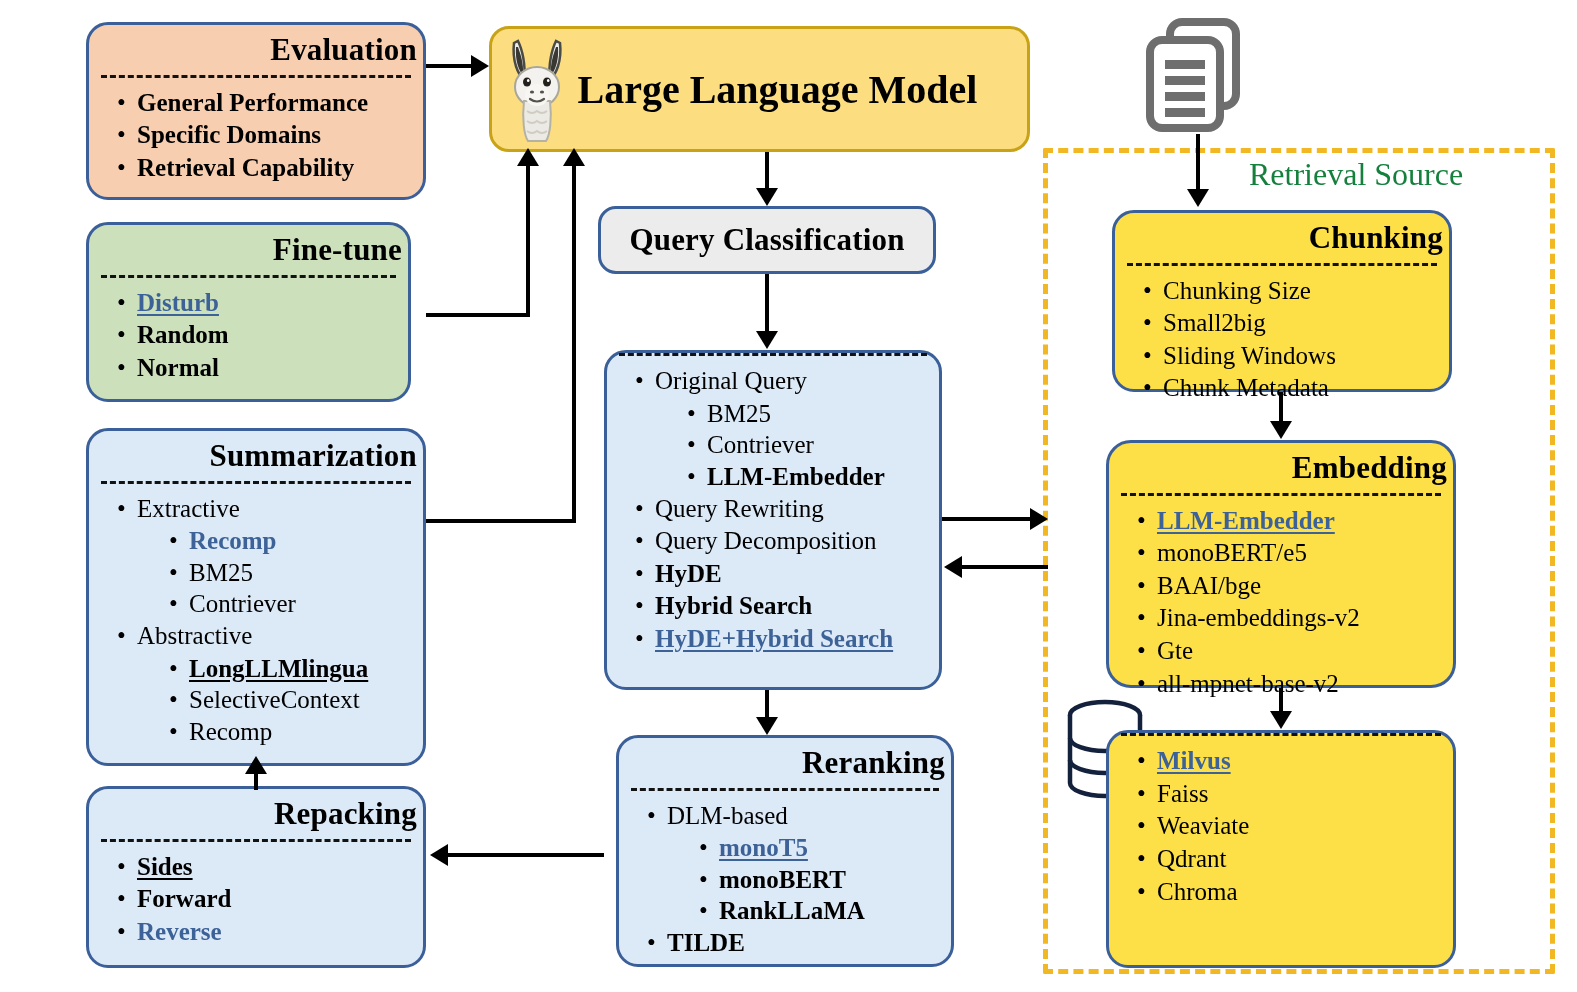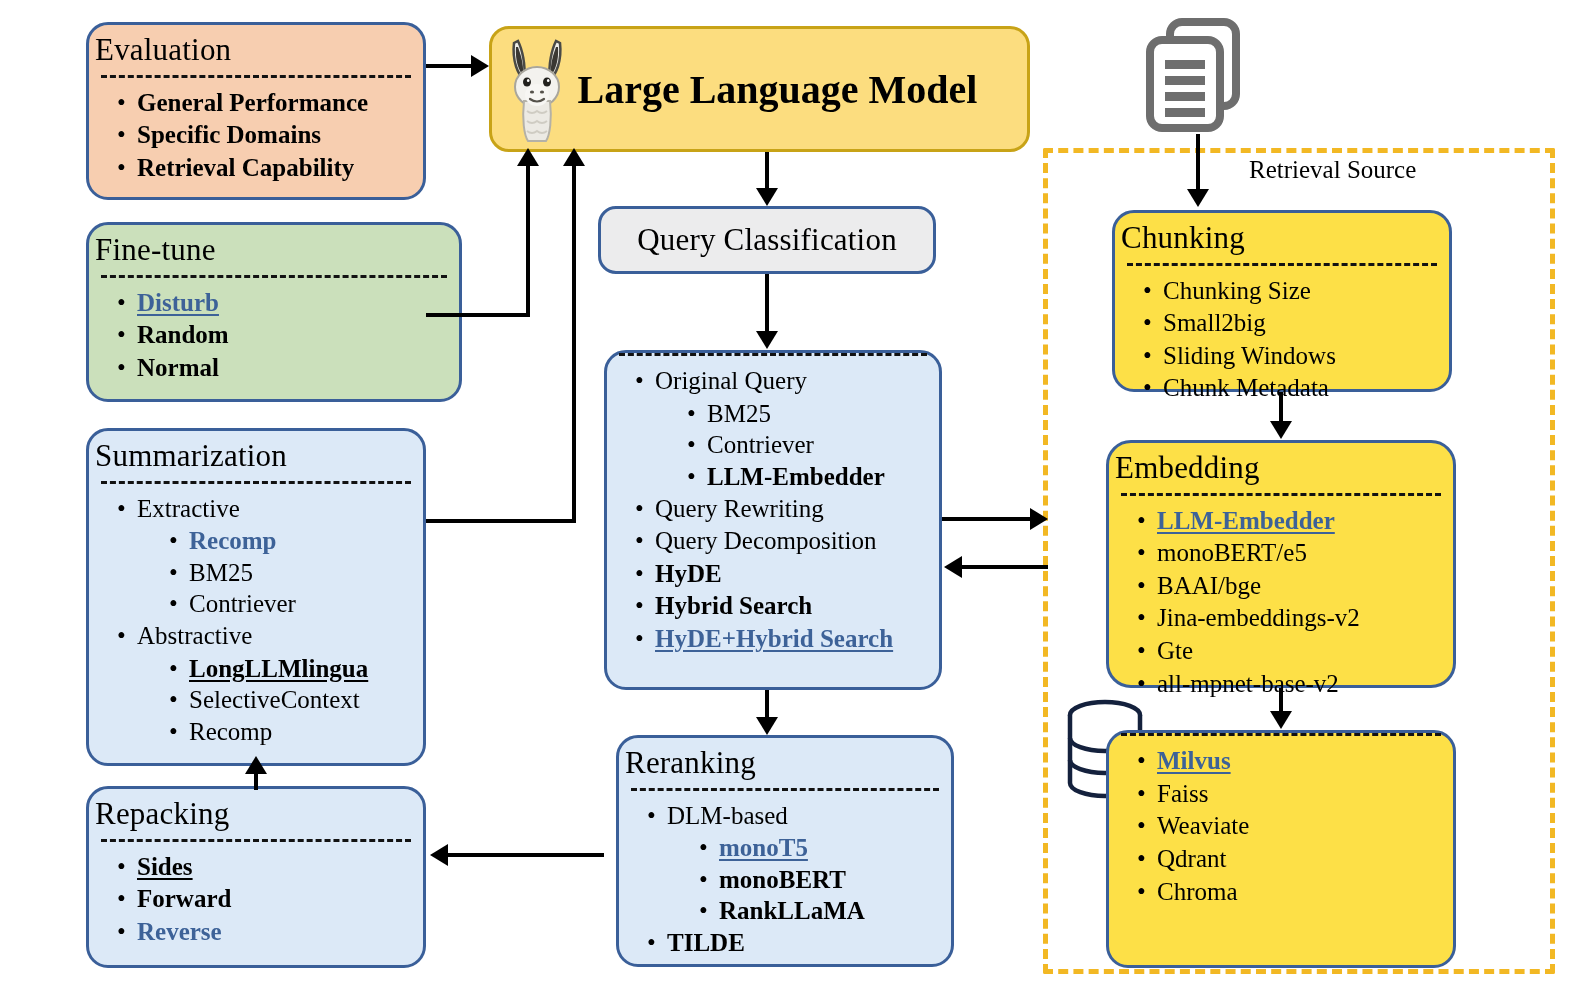--- a/index.html
+++ b/index.html
@@ -19,22 +19,22 @@
   
   .card{
     position:absolute;
     box-sizing:border-box;
     border:3px solid #3a5f99;
     border-radius:22px;
     background:#dce9f7;
     padding:0;
   }
   .card .title{
-    text-align:left;
-    font-weight:normal;
+    text-align:right;
+    font-weight:bold;
     font-size:31px;
     line-height:1.05;
     padding:9px 6px 8px 6px;
     letter-spacing:.2px;
   }
   .divider{
     height:0;
     border-top:3px dashed #121212;
     margin:0 12px;
   }
@@ -88,21 +88,21 @@
   
   .c-peach{background:#f7ceb0;}
   .c-green{background:#cbe0bb;}
   .c-blue{background:#dce9f7;}
   .c-gray{background:#ececed;}
   .c-cream{background:#fde047;}
   .c-yellow{background:#fcdd7f;border-color:#c8a317;}
 
   
   #box-evaluation   {left:86px;  top:22px;  width:340px; height:178px;}
-  #box-finetune     {left:86px;  top:222px; width:376px; height:180px;}
+  #box-finetune     {left:86px;  top:222px; width:325px; height:180px;}
   #box-summarization{left:86px;  top:428px; width:340px; height:338px;}
   #box-repacking    {left:86px;  top:786px; width:340px; height:182px;}
 
   #box-llm{
     left:489px; top:26px; width:541px; height:126px;
     border-radius:20px;
     display:flex; align-items:center;
   }
   #box-llm .llm-title{
     flex:1;
@@ -134,22 +134,22 @@
     position:absolute;
     left:1043px; top:148px;
     width:512px; height:826px;
     border:5px dashed #f2b824;
     border-radius:2px;
     box-sizing:border-box;
   }
   #retrieval-source-label{
     position:absolute;
     left:1249px; top:156px;
-    font-size:25px;
-    color:#000000;
+    font-size:32px;
+    color:#15803d;
   }
 
   
   #docs-icon{
     position:absolute;
     left:1140px; top:8px;
     width:116px; height:124px;
   }
   #db-icon{
     position:absolute;

